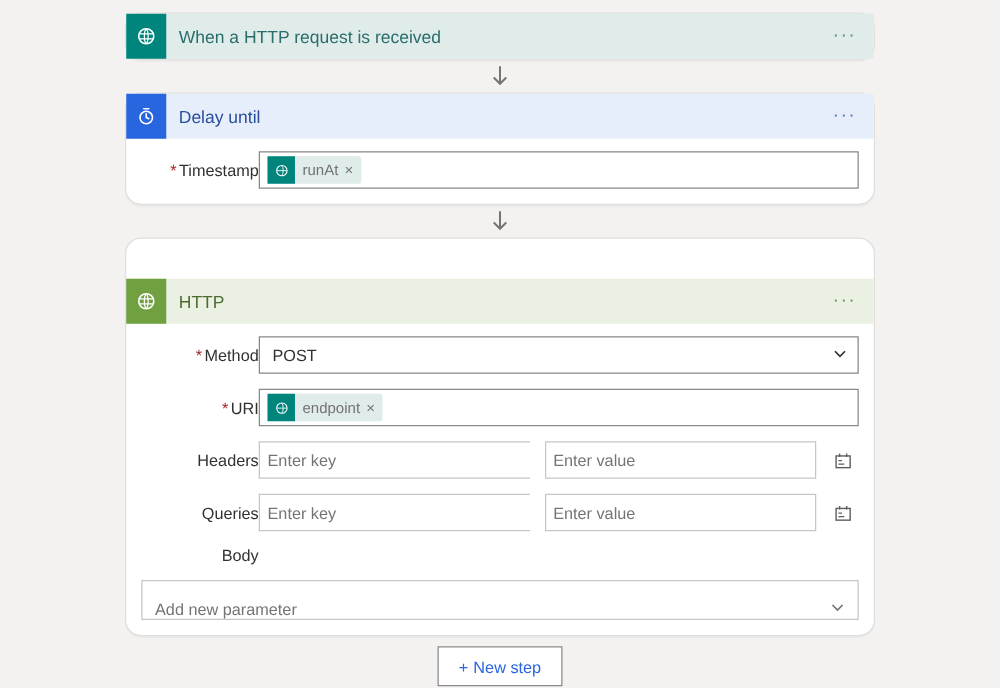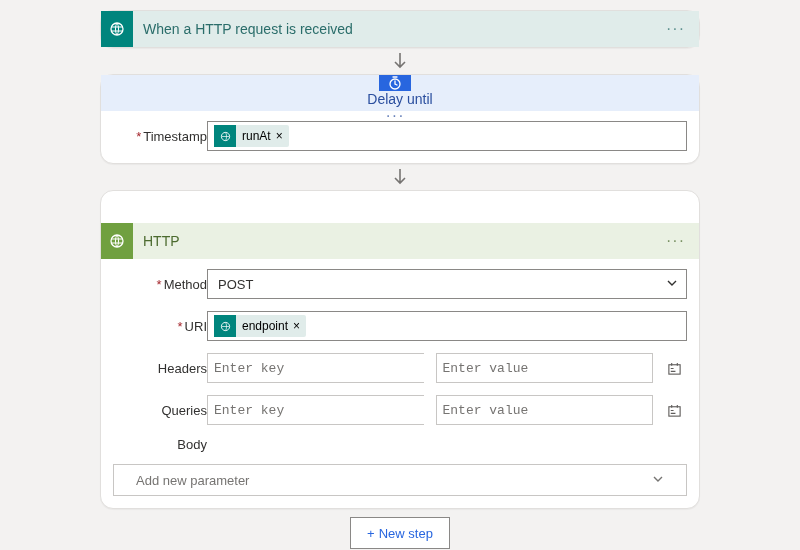--- a/index.html
+++ b/index.html
@@ -35,21 +35,21 @@
     font-size: 16px;
   }
   .card-header .title { flex: 1; margin-left: 10px; font-size: 14px; }
   .card-header .more { color: inherit; opacity: 0.7; font-size: 16px; letter-spacing: 1px; padding: 0 4px; }
 
   
   .trigger .card-header { background: #e0ecea; color: #2a6d6a; }
   .trigger .icon-box { background: #00857d; }
 
   
-  .delay .card-header { background: #e6eefb; color: #2a4e9e; flex-direction: column; }
+  .delay .card-header { background: #e6eefb; color: #2a4e9e; }
   .delay .icon-box { background: #2866df; }
 
   
   .http .card-header { background: #eaf1e3; color: #4c6b2f; margin-top: 32px; }
   .http .icon-box { background: #70a040; }
 
   .card-body { padding: 10px 12px 12px; }
 
   .row { display: flex; align-items: center; margin-bottom: 12px; }
   .row:last-child { margin-bottom: 0; }
@@ -81,44 +81,44 @@
   }
   .select .chev { font-size: 14px; color: #323130; }
 
   .token {
     display: inline-flex; align-items: center;
     background: #e0ecea;
     border-radius: 2px;
     height: 22px;
     padding-right: 6px;
     font-size: 12px;
-    color: #000000;
+    color: #737373;
   }
   .token .t-icon {
     width: 22px; height: 22px;
     background: #00857d; color: #fff;
     display: flex; align-items: center; justify-content: center;
     margin-right: 6px; font-size: 12px;
   }
   .token .t-x { margin-left: 5px; cursor: pointer; }
 
-  .kv-group { flex: 1; display: flex; gap: 12px; font-family: Liberation Mono, monospace; }
+  .kv-group { flex: 1; display: flex; gap: 12px; }
   .kv-group .field { flex: 1; }
   .kv-group .field:first-child { border-right: none; }
   .kv-btn {
     width: 26px; height: 26px; margin-left: 8px;
     display: flex; align-items: center; justify-content: center;
     color: #605e5c; cursor: pointer; border: none; background: transparent;
   }
 
   .add-param {
     width: 100%; height: 32px;
     border: 1px solid #c8c6c4; background: #fff;
-    display: flex; align-items: center; justify-content: space-between;
-    padding: 0 22px; color: #767472; cursor: pointer; margin-top: 4px;
+    display: flex; align-items: flex-end; justify-content: space-between;
+    padding: 0 10px; color: #767472; cursor: pointer; margin-top: 4px;
     font-size: 13px;
   }
 
   .arrow {
     height: 26px; display: flex; align-items: center; justify-content: center;
     color: #767472;
   }
 
   .new-step {
     margin-top: 8px;

